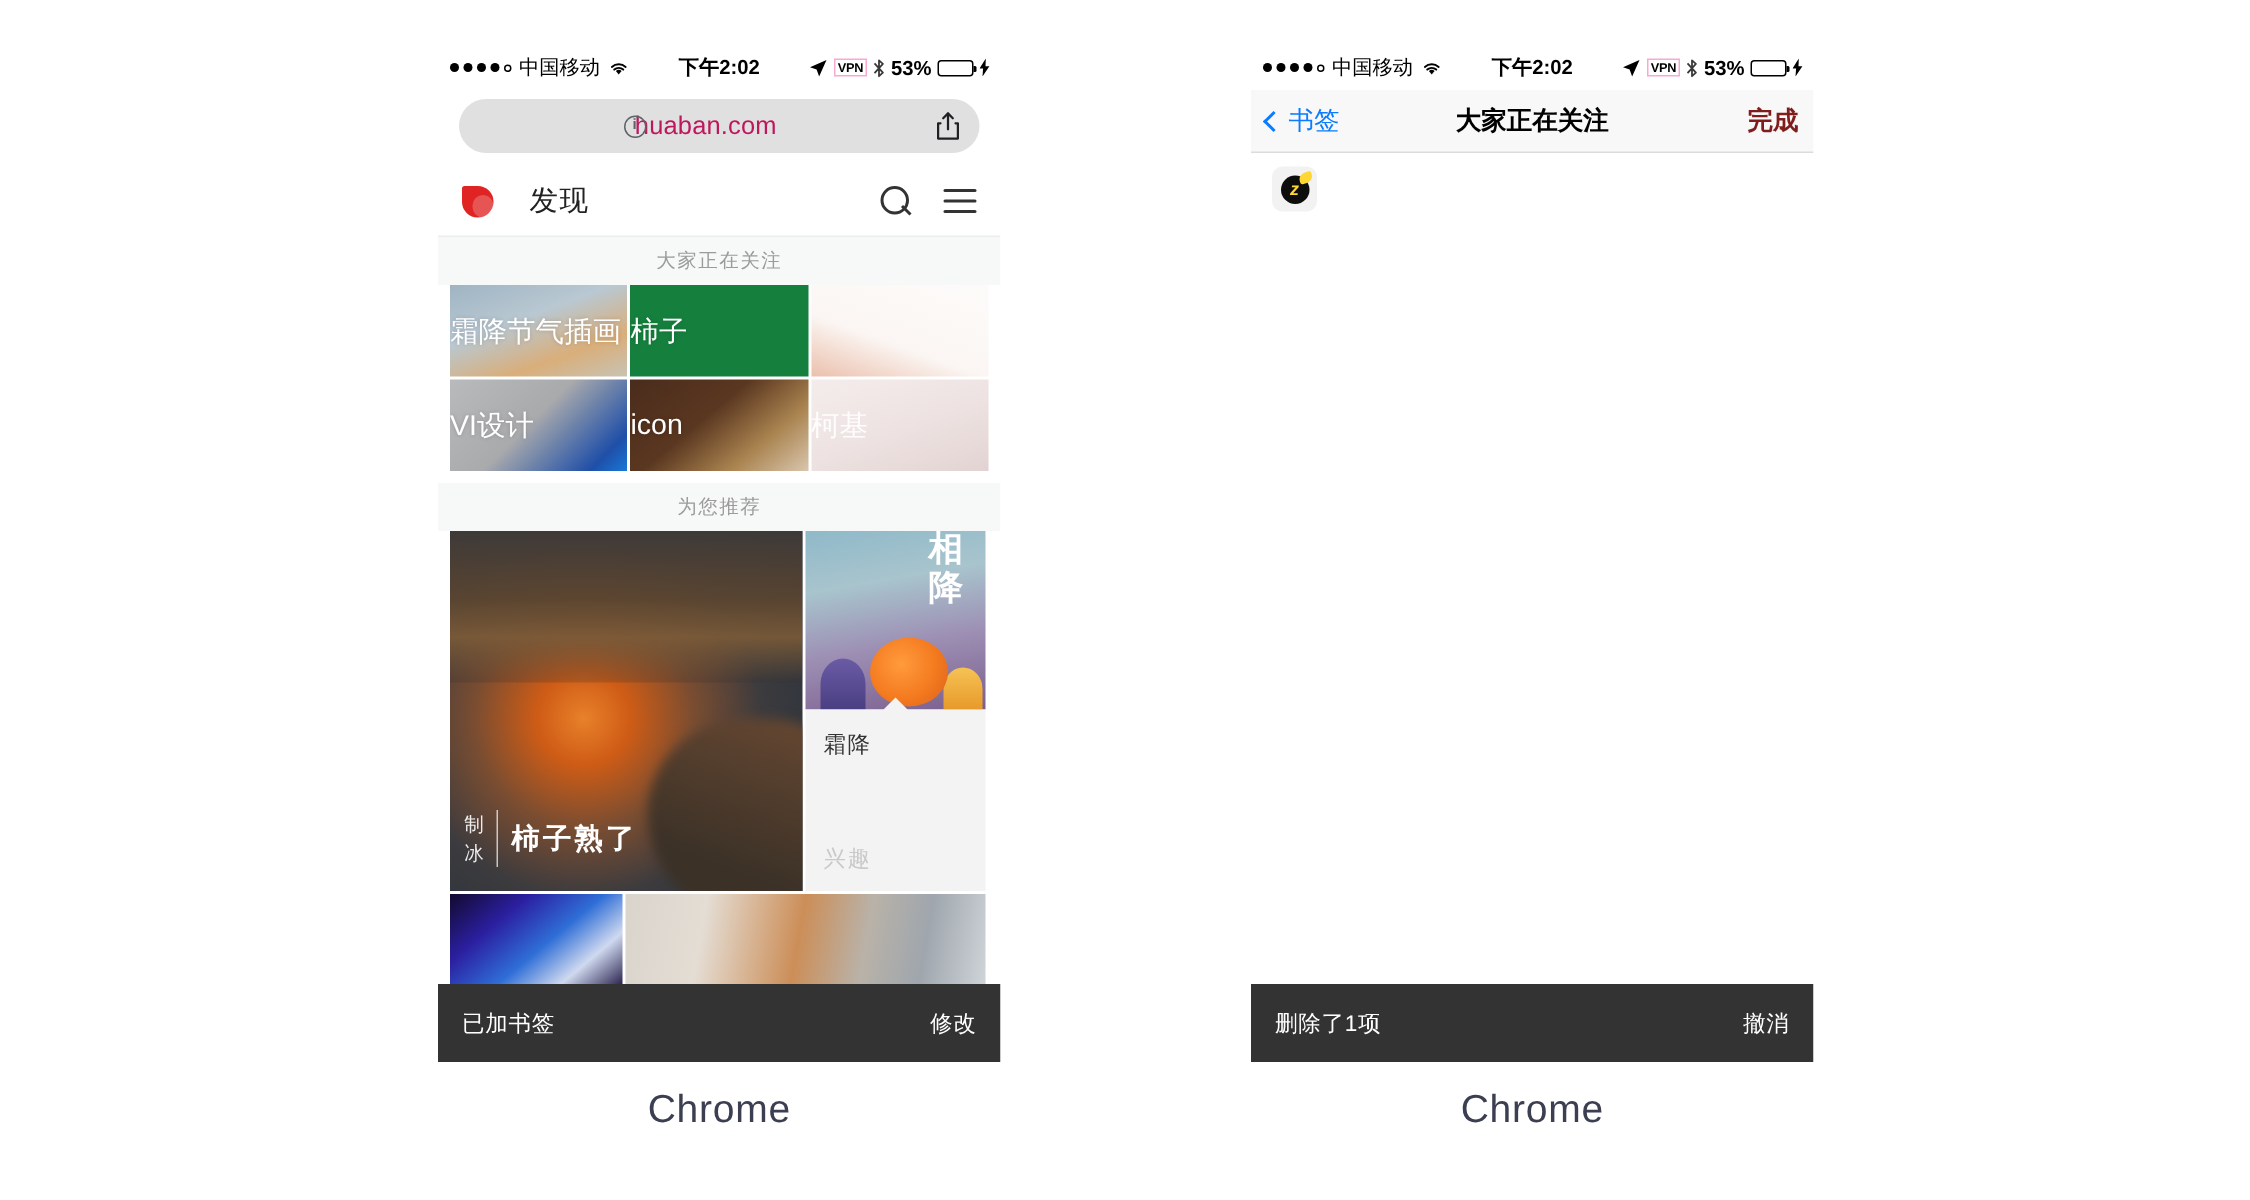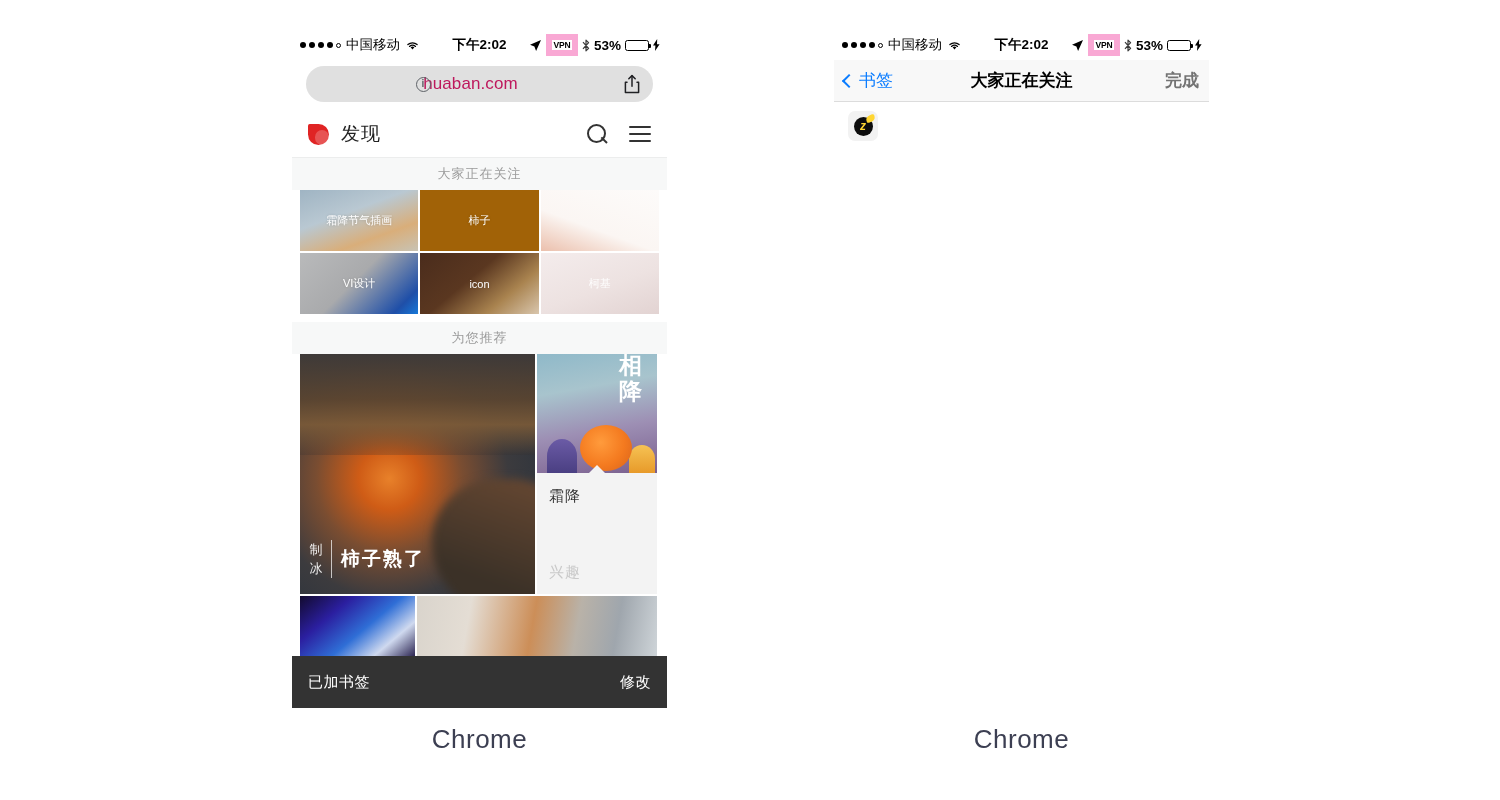--- a/index.html
+++ b/index.html
@@ -33,21 +33,21 @@
   .dots { display: flex; align-items: center; gap: 3px; }
   .dot { width: 6px; height: 6px; border-radius: 50%; background: #000; }
   .dot.hollow { background: transparent; border: 1px solid #000; width: 5px; height: 5px; }
   .carrier { font-size: 13.5px; letter-spacing: 0; }
   .sb-center {
     position: absolute; left: 0; right: 0; text-align: center;
     font-size: 13.5px; font-weight: 700; pointer-events: none;
   }
   .sb-right { margin-left: auto; display: flex; align-items: center; gap: 4px; position: relative; z-index: 2; }
   .vpn-badge {
-    font-size: 8.5px; font-weight: 700; border: 6px solid #f9a8d4;
+    font-size: 8.5px; font-weight: 700; border: 1px solid #f9a8d4;
     padding: 0 1.5px; line-height: 10px; letter-spacing: -.2px;
   }
   .batt-pct { font-size: 13.5px; font-weight: 700; }
   .batt {
     width: 24px; height: 11px; border: 1px solid #000; border-radius: 2.5px;
     position: relative; padding: 1px;
   }
   .batt::after {
     content: ""; position: absolute; right: -3px; top: 3.5px;
     width: 2px; height: 4px; background: #000; border-radius: 0 1px 1px 0;
@@ -85,21 +85,21 @@
     position: absolute; inset: 0;
     background: #e02424;
     border-radius: 2px 60% 60% 60%;
     transform: rotate(0deg);
   }
   .logo-petal::after {
     content: ""; position: absolute; right: 0; bottom: 0;
     width: 68%; height: 68%; border-radius: 50%;
     background: rgba(255,255,255,.22);
   }
-  .site-title { font-size: 19px; color: #222; letter-spacing: 1px; }
+  .site-title { font-size: 19px; color: #222; letter-spacing: 1px; margin-left: 12px; }
   .hdr-icons { margin-left: auto; display: flex; align-items: center; gap: 22px; }
   .search-glyph { width: 20px; height: 20px; position: relative; }
   .search-glyph::before {
     content: ""; position: absolute; left: 0; top: 0;
     width: 15px; height: 15px; border: 2px solid #333; border-radius: 50%;
   }
   .search-glyph::after {
     content: ""; position: absolute; right: 0; bottom: 0;
     width: 8px; height: 2px; background: #333; transform: rotate(45deg);
     transform-origin: right center;
@@ -113,28 +113,28 @@
     align-items: center; justify-content: center;
     font-size: 13px; color: #9b9b9b; letter-spacing: 1px;
   }
 
   
   .tag-grid {
     display: grid; grid-template-columns: repeat(3, 1fr);
     gap: 2px; padding: 0 8px; background: #fff;
   }
   .tag-tile {
-    height: 61px; display: flex; align-items: center; justify-content: center;
-    font-size: 11px; color: #fff; position: relative; overflow: hidden;
+    height: 61px; display: flex; align-items: center; 
+    font-size: 19px; color: #fff; position: relative; overflow: hidden;
     text-shadow: 0 0 3px rgba(0,0,0,.18);
   }
   .tag-tile span { position: relative; z-index: 2; }
 
   .t1 { background: linear-gradient(160deg,#9fb4c3 0%,#b9c8d2 38%,#d9ae7a 72%,#c8c3b4 100%); }
-  .t2 { background: #a16207; }
+  .t2 { background: #15803d; }
   .t3 { background: linear-gradient(200deg,#fdfbfa 0%,#fbf6f3 60%,#e9b9a4 105%); }
   .t3 span { color: rgba(255,255,255,.82); text-shadow: none; }
   .t4 { background: linear-gradient(135deg,#b9babb 0%,#a9aaac 46%,#1f4fa8 86%,#1778d8 100%); }
   .t5 { background: linear-gradient(140deg,#4a2c1c 0%,#5a3720 42%,#a9834f 72%,#d9c6ad 100%); }
   .t6 { background: linear-gradient(160deg,#f4ecec 0%,#ede2e1 55%,#e2d3d2 100%); }
   .t6 span { color: rgba(255,255,255,.92); text-shadow: none; }
 
   
   .feed { padding: 0 8px; background: #fff; }
   .feed-row { display: flex; gap: 2px; margin-bottom: 2px; }
@@ -230,21 +230,21 @@
   }
   .nav-back { display: flex; align-items: center; gap: 3px; color: #0a7cff; font-size: 17px; }
   .chev {
     width: 10px; height: 10px; border-left: 2.6px solid #0a7cff;
     border-bottom: 2.6px solid #0a7cff; transform: rotate(45deg); margin-right: 2px;
   }
   .nav-title {
     position: absolute; left: 0; right: 0; text-align: center;
     font-size: 17px; font-weight: 700; color: #000; pointer-events: none;
   }
-  .nav-done { margin-left: auto; color: #737373; font-size: 17px; font-weight: 700; z-index: 2; }
+  .nav-done { margin-left: auto; color: #7f1d1d; font-size: 17px; font-weight: 700; z-index: 2; }
 
   .bm-list { background: #fff; }
   .bm-row { display: flex; align-items: center; padding: 9px 0 9px 14px; }
   .favicon {
     width: 30px; height: 30px; border-radius: 7px; background: #f2f2f2;
     display: flex; align-items: center; justify-content: center; flex: 0 0 30px;
     margin-right: 12px; position: relative;
   }
   .favicon .zdot {
     width: 19px; height: 19px; border-radius: 50%; background: #0d0d0d;
@@ -441,16 +441,20 @@
       <div class="bm-list">
         <div class="bm-row">
           <span class="favicon">
             <i class="ztail"></i>
             <i class="zdot">z</i>
           </span>
         </div>
       </div>
     </div>
 
+    <div class="toast">
+      <span class="toast-msg">删除了1项</span>
+      <span class="toast-action">撤消</span>
+    </div>
   </div>
 
   <div class="caption cap-right">Chrome</div>
 </div>
 
 </body></html>

